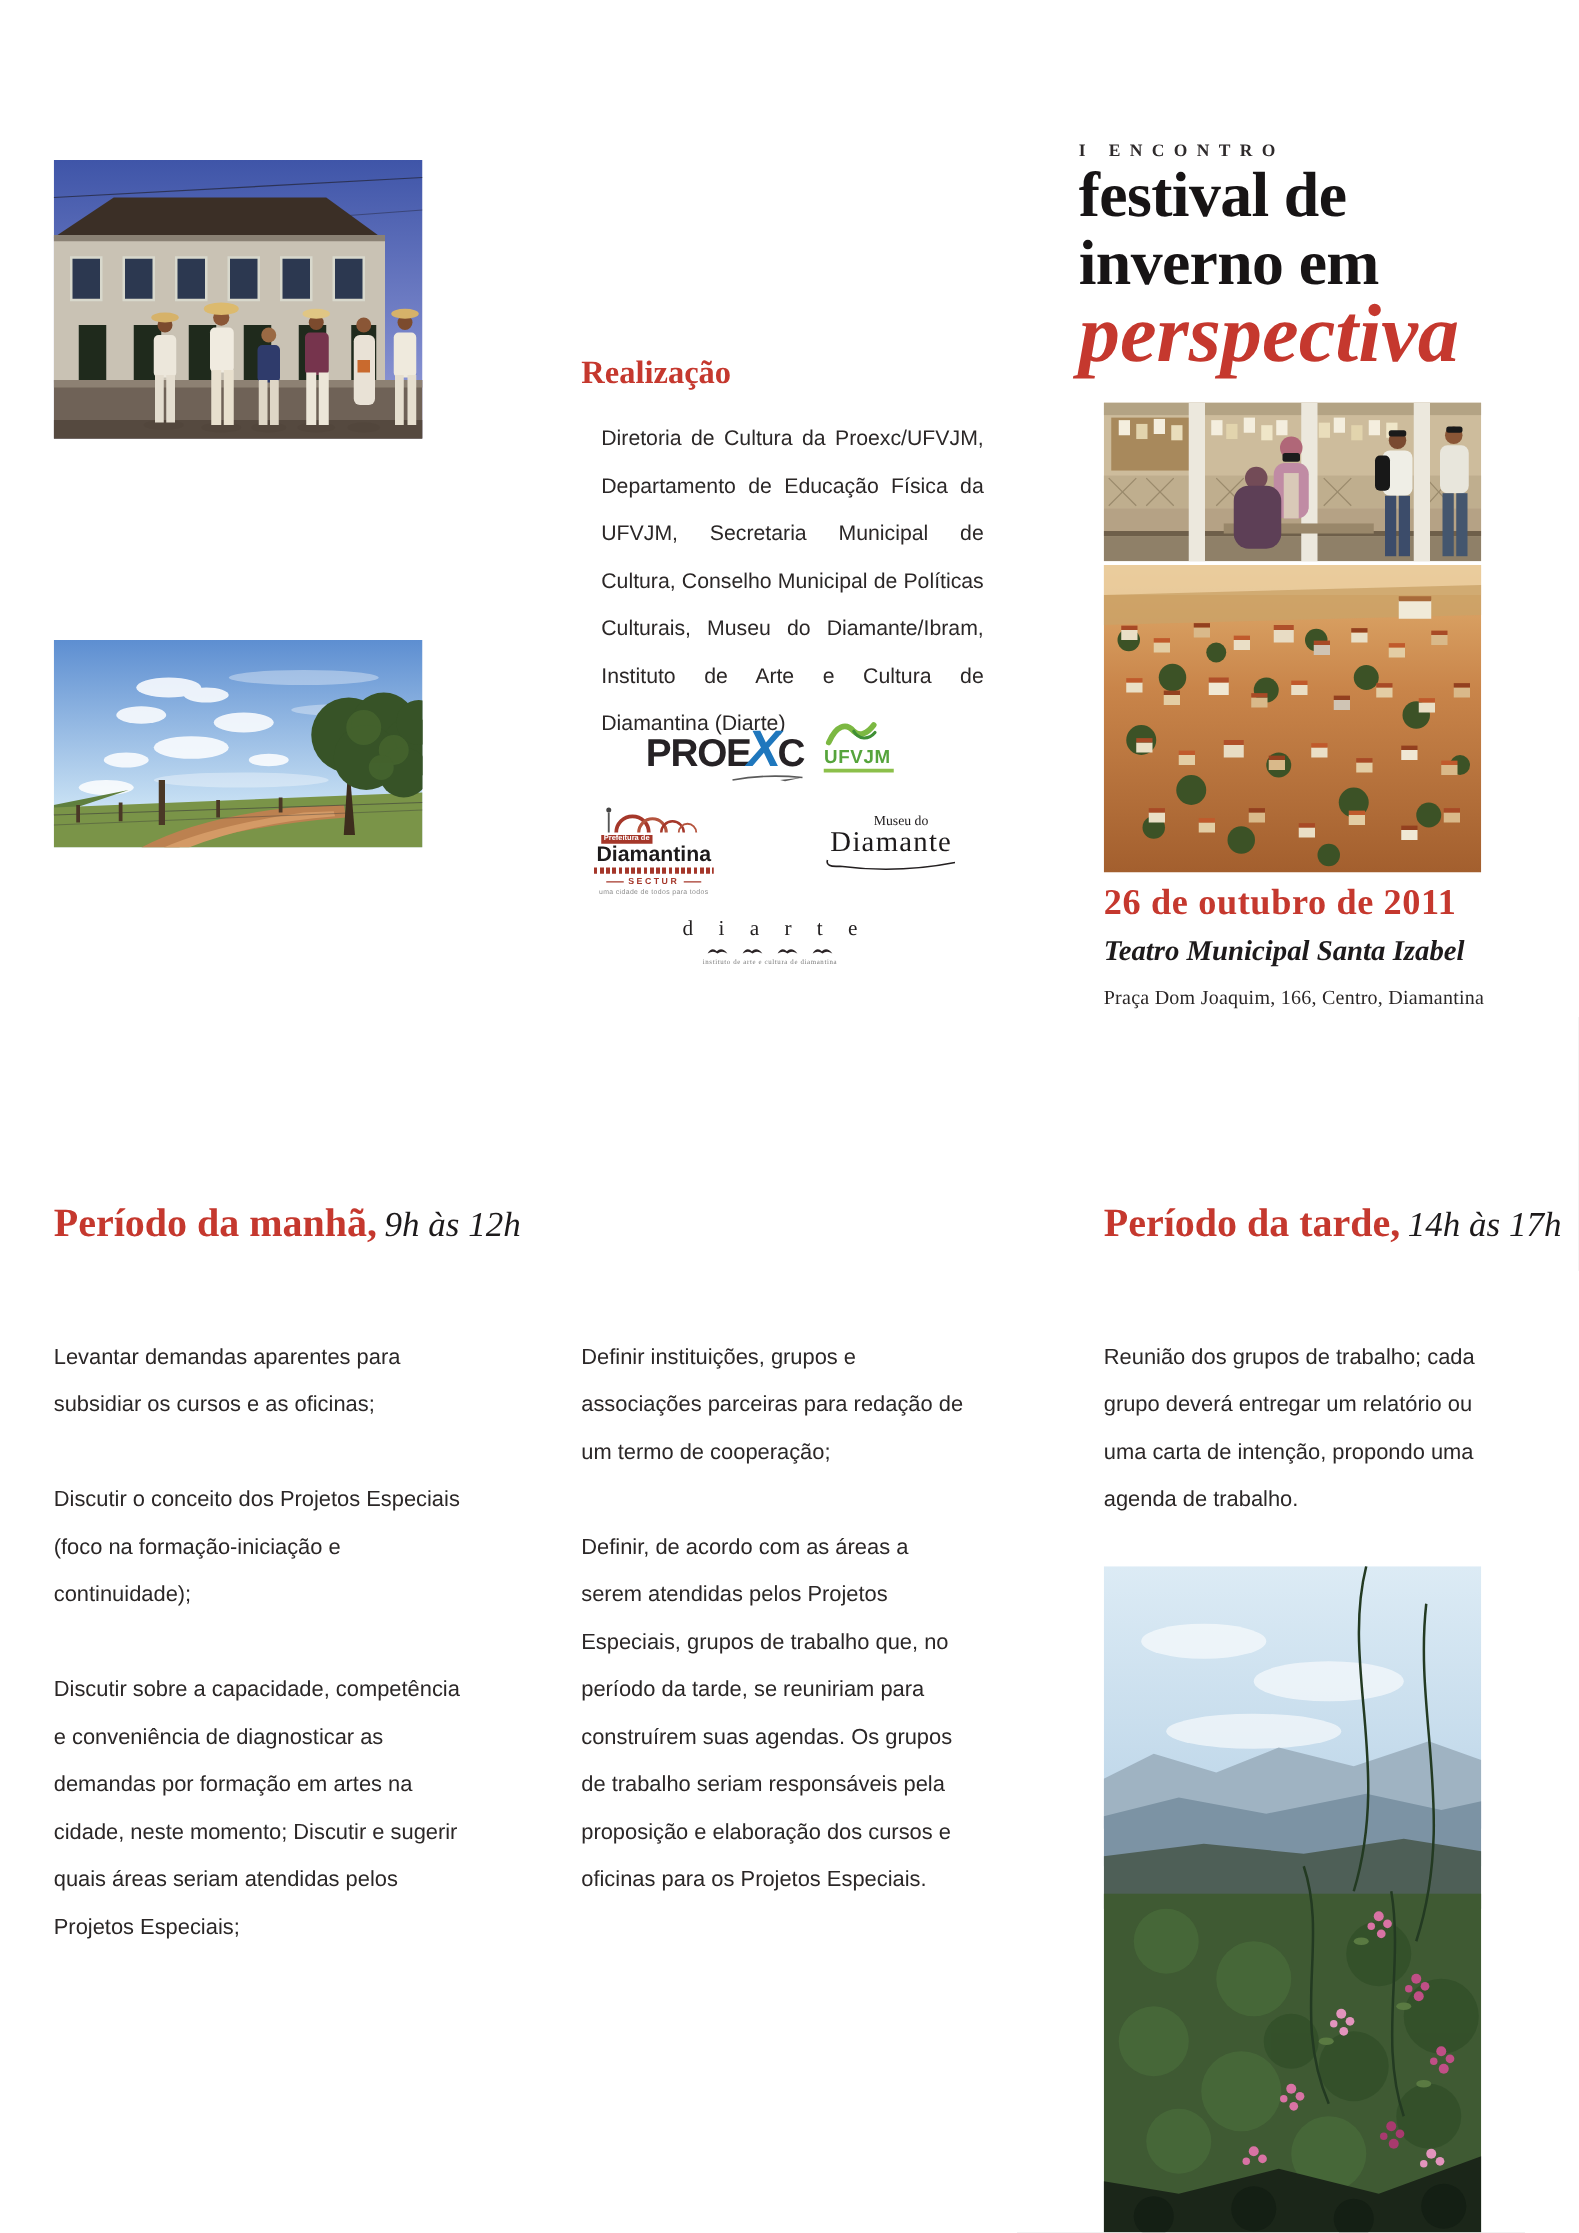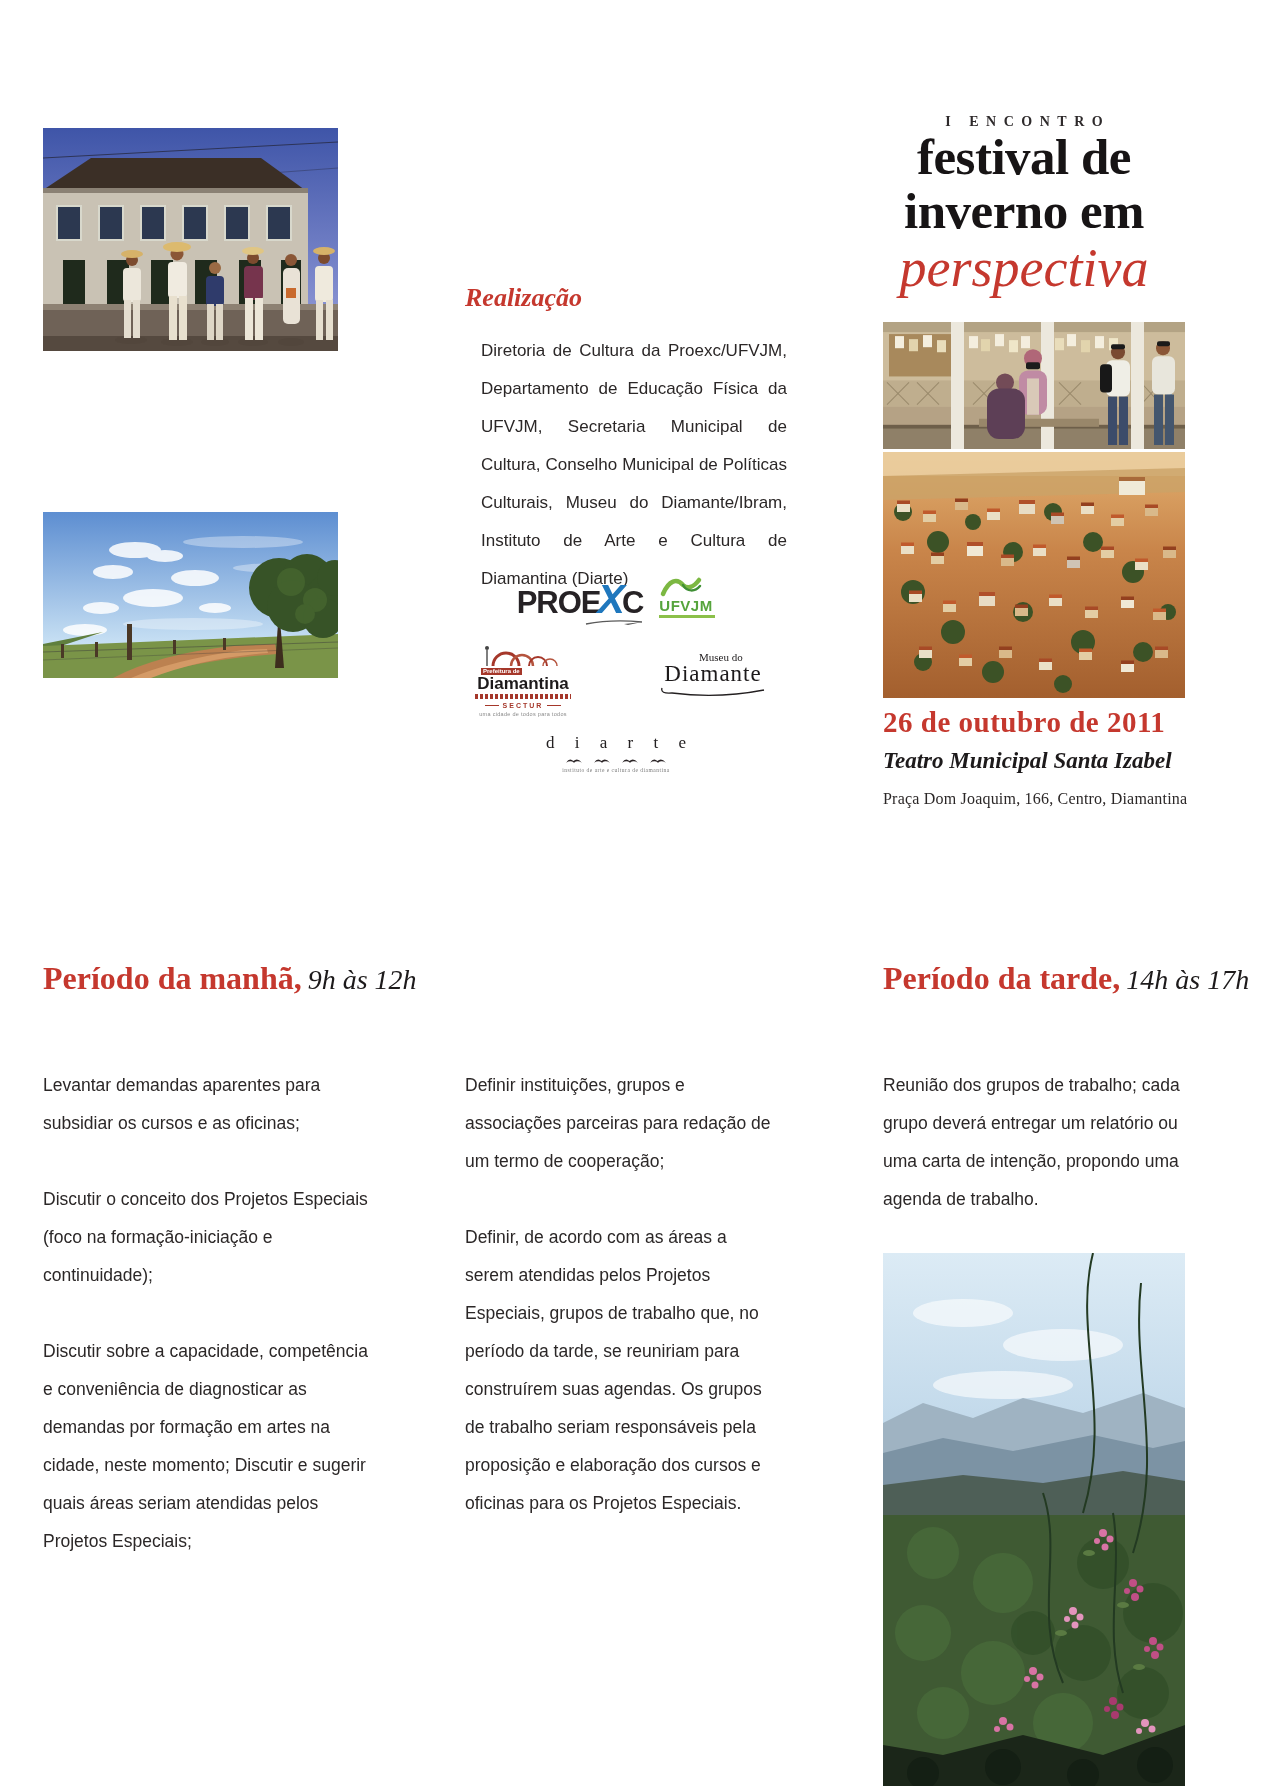--- a/index.html
+++ b/index.html
@@ -13,40 +13,40 @@
     margin:0 auto;
   }
   .photo{position:absolute;display:block;}
   .p1{left:43px;top:128px;width:295px;height:223px;}
   .p2{left:43px;top:512px;width:295px;height:166px;}
   .p3{left:883px;top:322px;width:302px;height:127px;}
   .p4{left:883px;top:452px;width:302px;height:246px;}
   .p5{left:883px;top:1253px;width:302px;height:533px;}
 
   
-  .title-block{position:absolute;left:863px;top:114px;width:322px;text-align:center;}
+  .title-block{position:absolute;left:863px;top:114px;width:322px;text-align:left;}
   .kicker{font-family:"Liberation Serif",serif;font-size:14px;font-weight:600;
           letter-spacing:7.5px;margin-right:-7.5px;color:#2e2a2b;}
   .tline{font-family:"Liberation Serif",serif;font-size:51px;line-height:54px;
          font-weight:700;letter-spacing:-0.5px;color:#171415;white-space:nowrap;}
-  .tred{font-family:"Liberation Serif",serif;font-size:54px;line-height:60px;
-        font-style:italic;font-weight:400;color:var(--red);white-space:nowrap;}
+  .tred{font-family:"Liberation Serif",serif;font-size:66px;line-height:60px;
+        font-style:italic;font-weight:700;color:var(--red);white-space:nowrap;}
 
   
   .event{position:absolute;left:883px;top:706px;width:310px;}
   .date{font-family:"Liberation Serif",serif;font-weight:700;font-size:29px;
         color:var(--red);letter-spacing:.5px;white-space:nowrap;}
   .venue{font-family:"Liberation Serif",serif;font-style:italic;font-weight:700;
          font-size:23px;margin-top:9px;color:#1d1a1b;white-space:nowrap;}
   .address{font-family:"Liberation Serif",serif;font-size:16px;margin-top:16px;
            color:#2b2727;letter-spacing:.2px;white-space:nowrap;}
 
   
   .realizacao-h{position:absolute;left:465px;top:283px;margin:0;
-    font-family:"Liberation Serif",serif;font-size:26px;font-weight:700;color:var(--red);font-style:italic;}
+    font-family:"Liberation Serif",serif;font-size:26px;font-weight:700;color:var(--red);}
   .realizacao-body{position:absolute;left:465px;top:316px;width:306px;margin:16px;
     font-size:17px;line-height:38px;text-align:justify;color:#2b2727;}
 
   
   .logos{position:absolute;left:445px;top:576px;width:342px;}
   .logo-row{display:flex;justify-content:center;align-items:center;}
   .row1{align-items:flex-end;gap:16px;}
   .proexc{position:relative;font-weight:900;color:#262225;line-height:1;}
   .pro{font-size:31px;letter-spacing:-1px;}
   .px{font-size:41px;font-style:italic;font-weight:800;color:#1f77bd;margin:0 -3px;}

